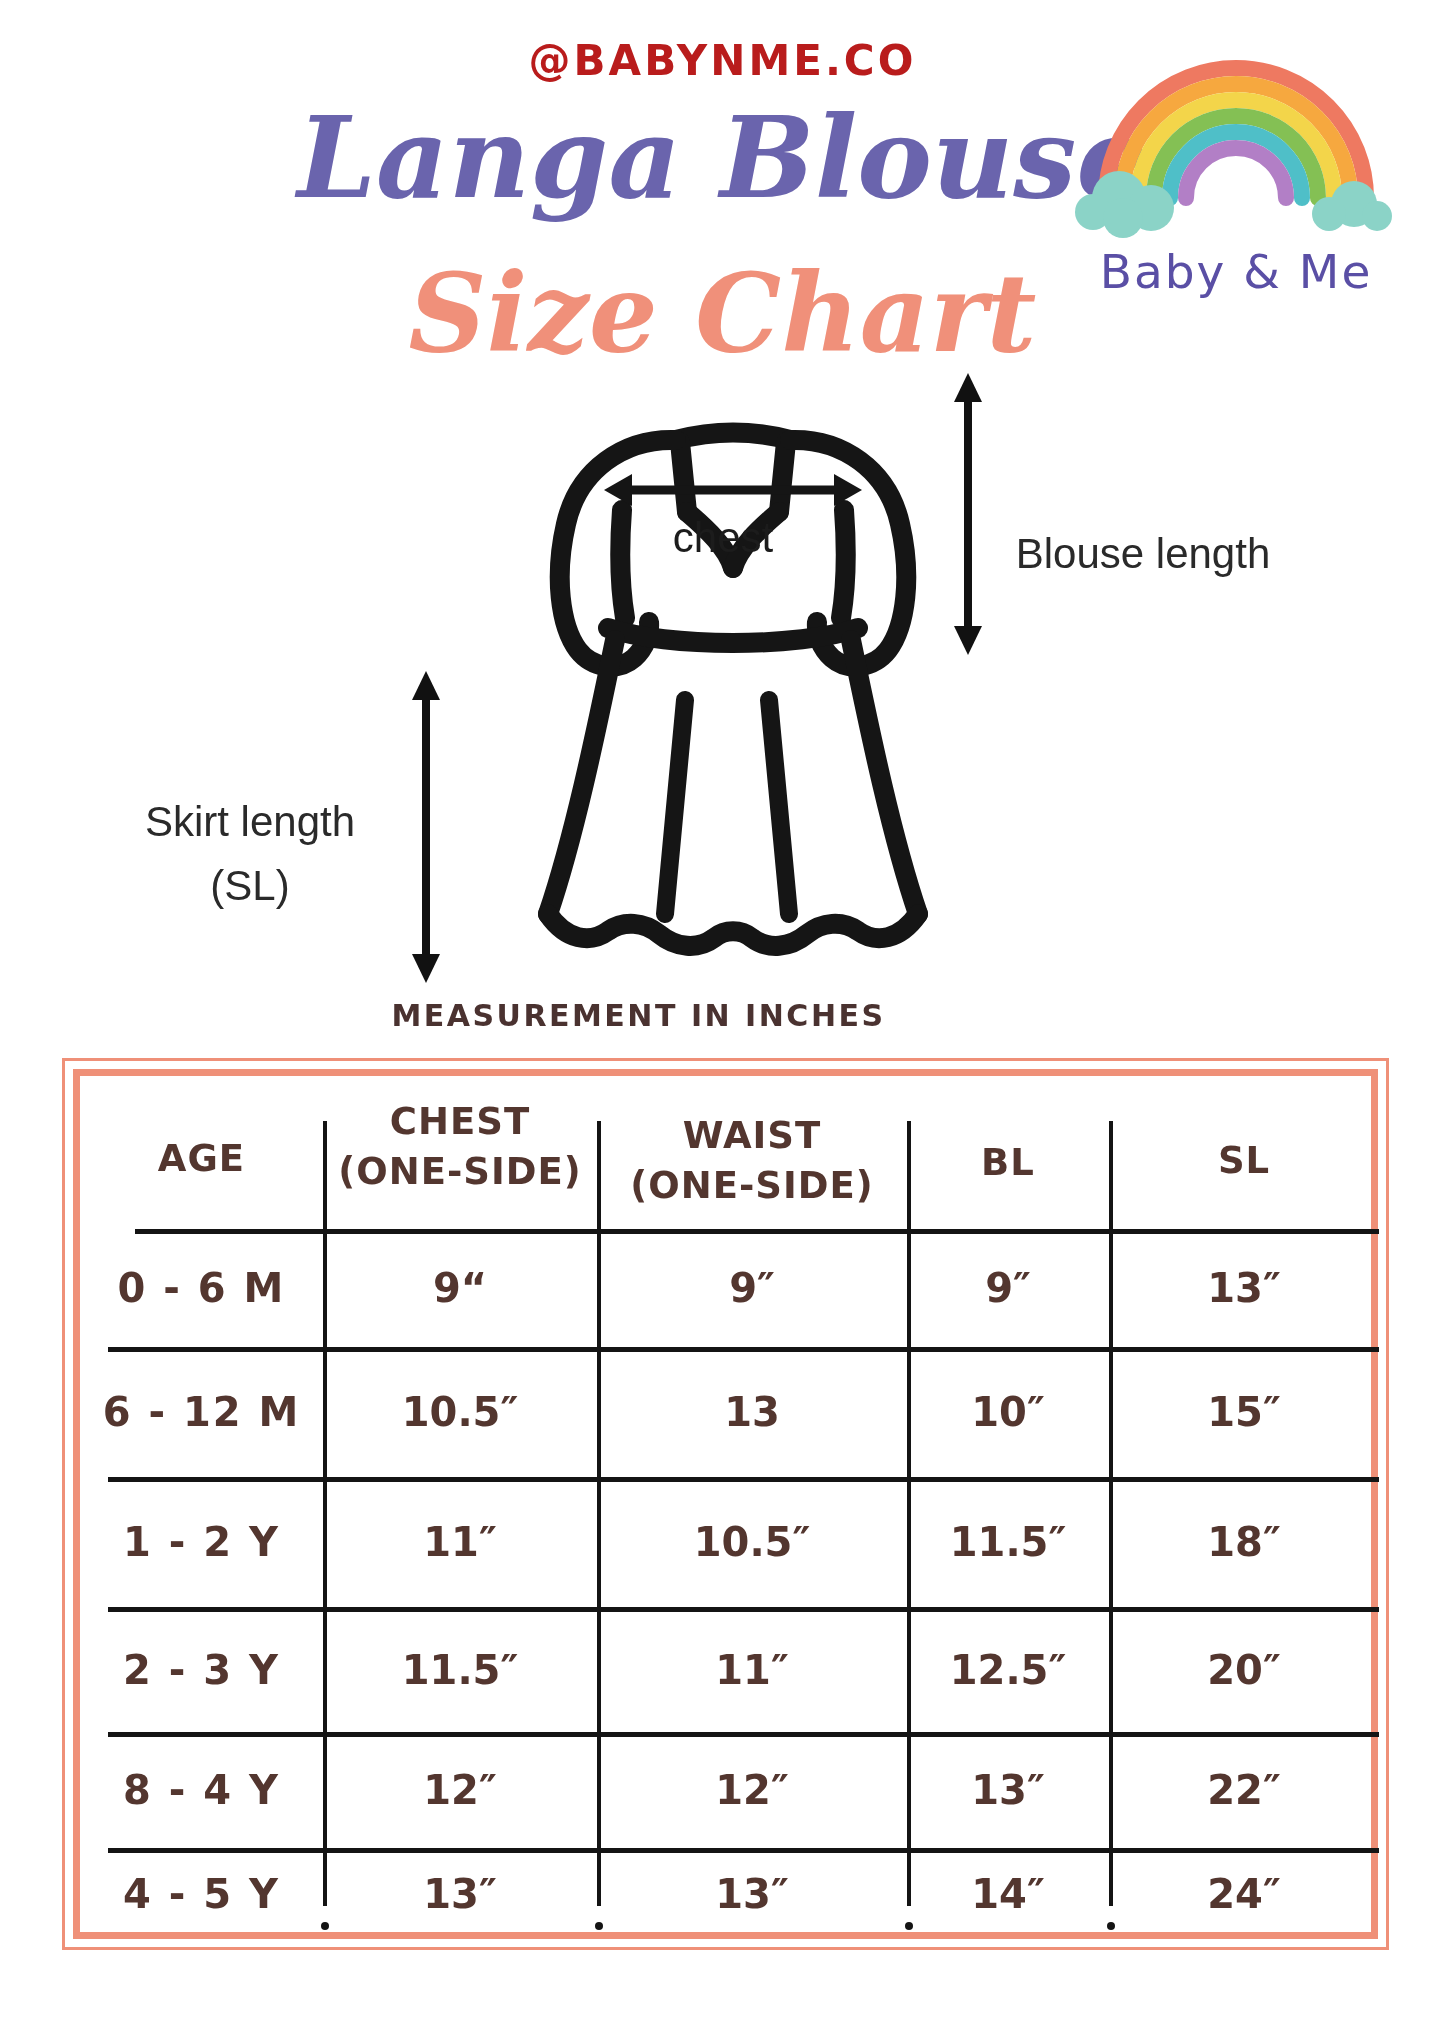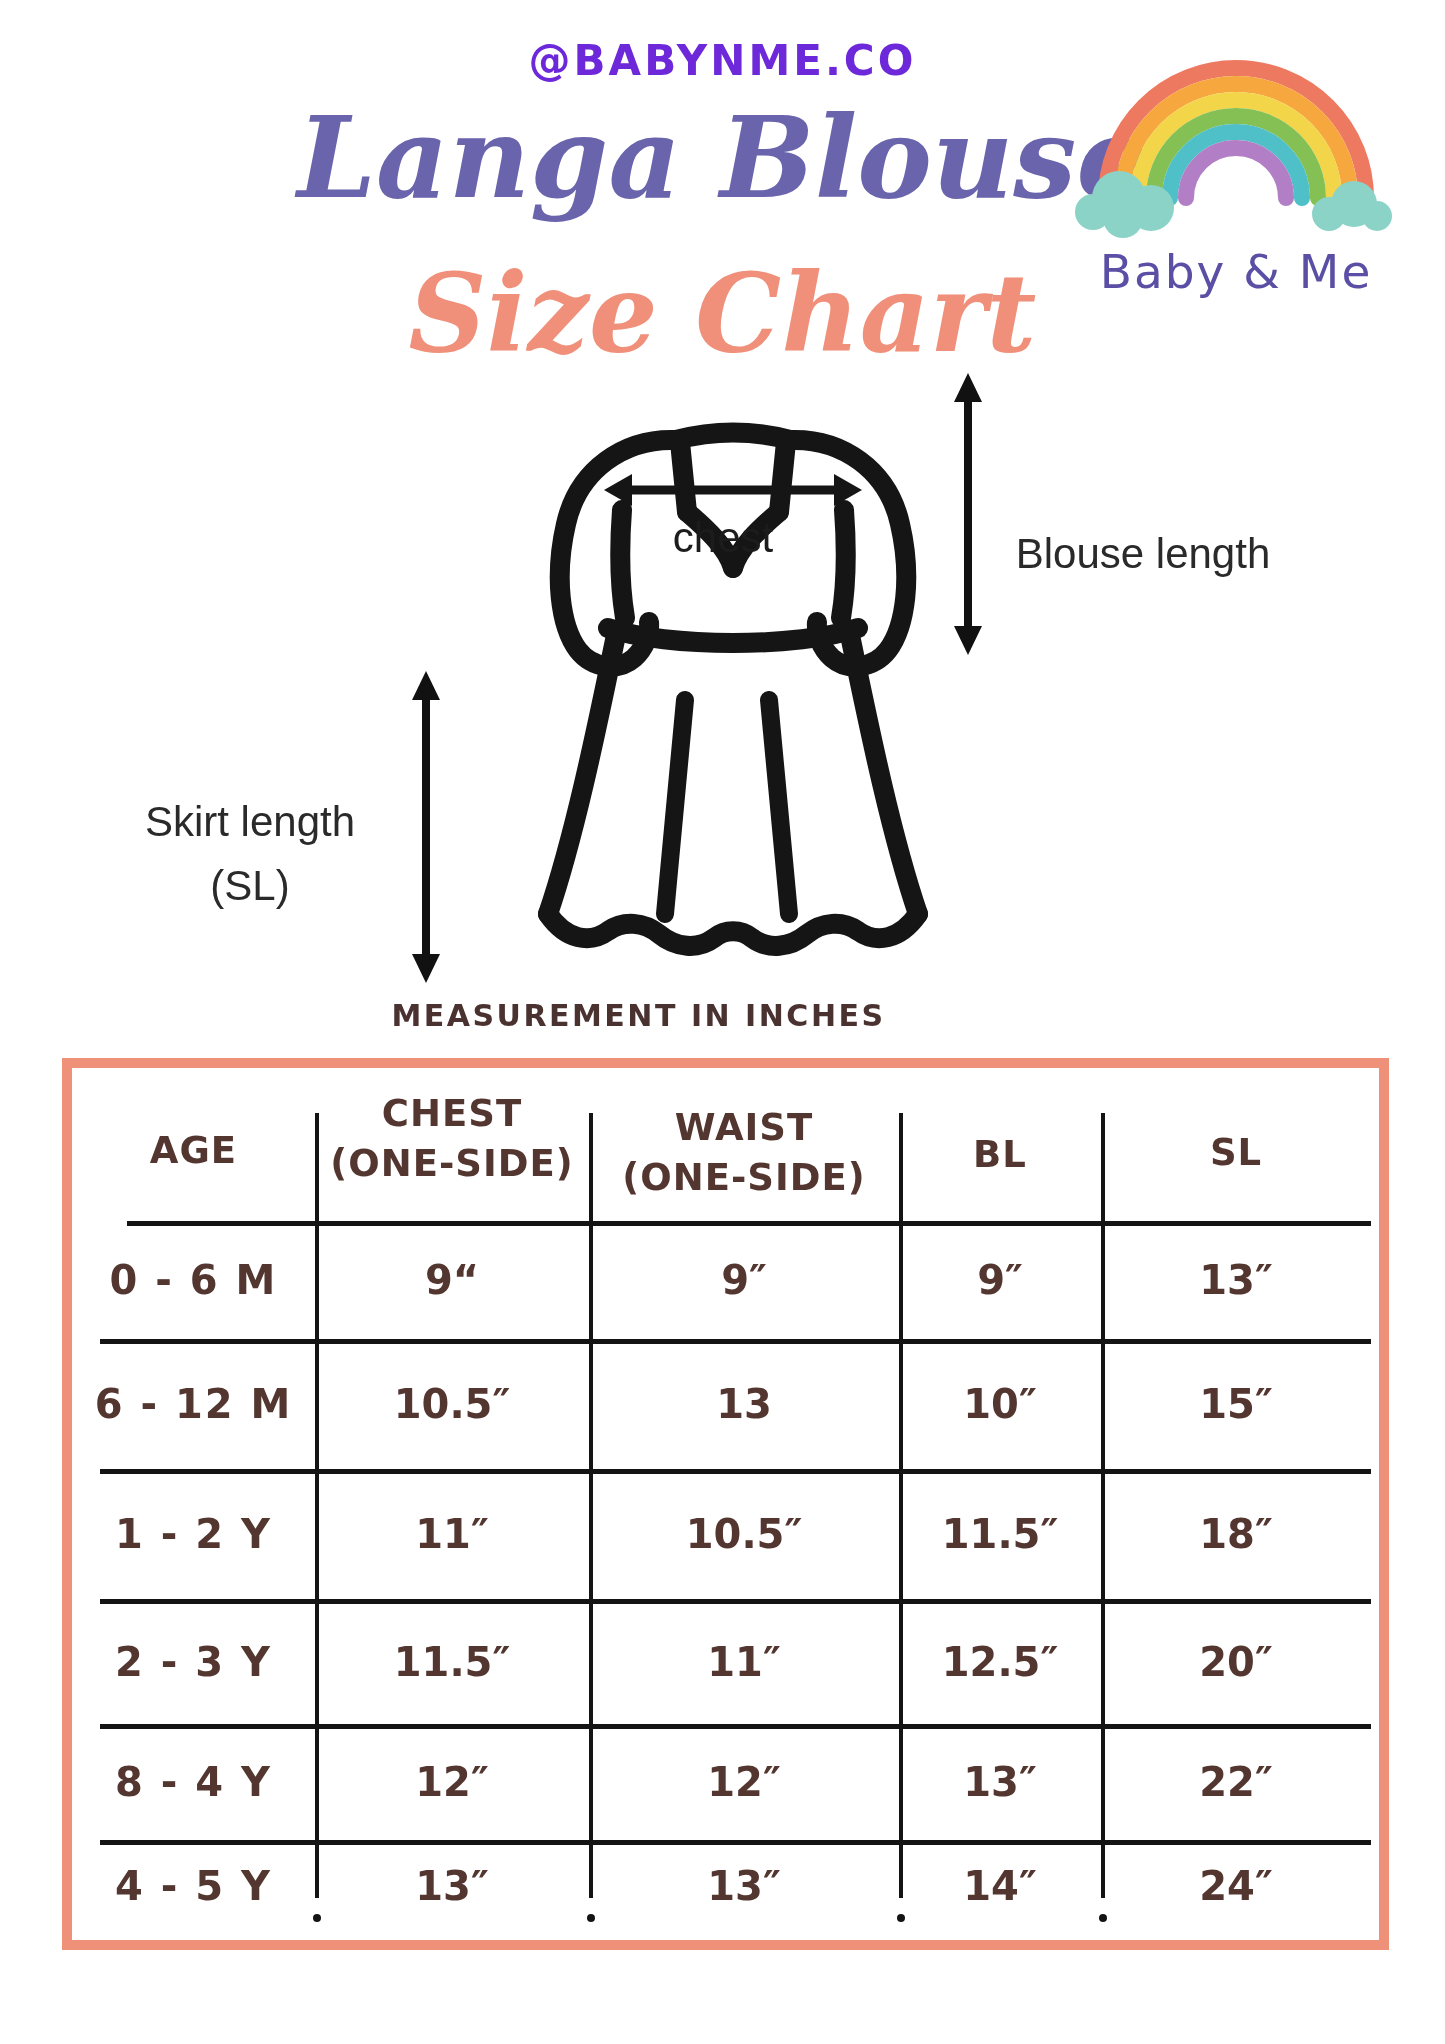--- a/index.html
+++ b/index.html
@@ -1,21 +1,21 @@
 <!DOCTYPE html>
 <html><head>
 <meta charset="utf-8">
 <style>
   html,body{margin:0;padding:0;background:#fff;}
   .page{position:relative;width:1445px;height:2044px;background:#ffffff;overflow:hidden;
         font-family:"Liberation Sans",sans-serif;}
 
   
   .handle{position:absolute;top:36px;left:0;width:1445px;text-align:center;
-          font:bold 42px "DejaVu Sans",sans-serif;letter-spacing:3px;color:#6d28d9;}
+          font:bold 42px "DejaVu Sans",sans-serif;letter-spacing:3px;color:#b91c1c;}
   .title1{position:absolute;top:92px;left:0;width:1445px;text-align:center;
           font:bold italic 112px "DejaVu Serif",serif;color:#6a64ad;}
   .title2{position:absolute;top:250px;left:0;width:1445px;text-align:center;
           font:bold italic 108px "DejaVu Serif",serif;color:#f0907a;}
 
   .logo{position:absolute;left:1068px;top:30px;width:336px;text-align:center;}
   .logo svg{display:block;margin:0 auto;}
   .logo-text{margin-top:6px;font:400 47px "DejaVu Sans",sans-serif;color:#5a4fa5;letter-spacing:2px;}
 
   
@@ -26,21 +26,21 @@
   .sl-arrow{position:absolute;left:404px;top:666px;}
   .measure-label{position:absolute;text-align:center;font:400 42px "Liberation Sans",sans-serif;
                  color:#2a2a2a;line-height:64px;}
   .bl-label{left:978px;top:522px;width:330px;text-align:center;}
   .sl-label{left:100px;top:790px;width:300px;}
   .units{position:absolute;top:998px;left:0;width:1277px;text-align:center;
          font:bold 30px "DejaVu Sans",sans-serif;letter-spacing:2.5px;color:#4a3230;}
 
   
   .tbl-outer{position:absolute;left:62px;top:1058px;width:1327px;height:892px;
-             border:3px solid #ef9078;padding:0;box-sizing:border-box;}
+             border:3px solid #ef9078;padding:8px;box-sizing:border-box;}
   .tbl-inner{width:100%;height:100%;border:7px solid #ef9078;box-sizing:border-box;position:relative;}
   .grid{position:absolute;left:0;top:0;width:1299px;height:864px;display:grid;
         grid-template-columns:243px 274px 310px 202px auto;
         grid-template-rows:153px 118px 130px 130px 125px 116px auto;
         place-items:center;}
   .cell{font:bold 40px "DejaVu Sans",sans-serif;color:#53362f;text-align:center;}
   .age{letter-spacing:2px;}
   .hd{font-size:37px;letter-spacing:1px;line-height:50px;}
   .h-age{transform:translateY(6px);}
   .h-chest{transform:translateY(-6px);}

